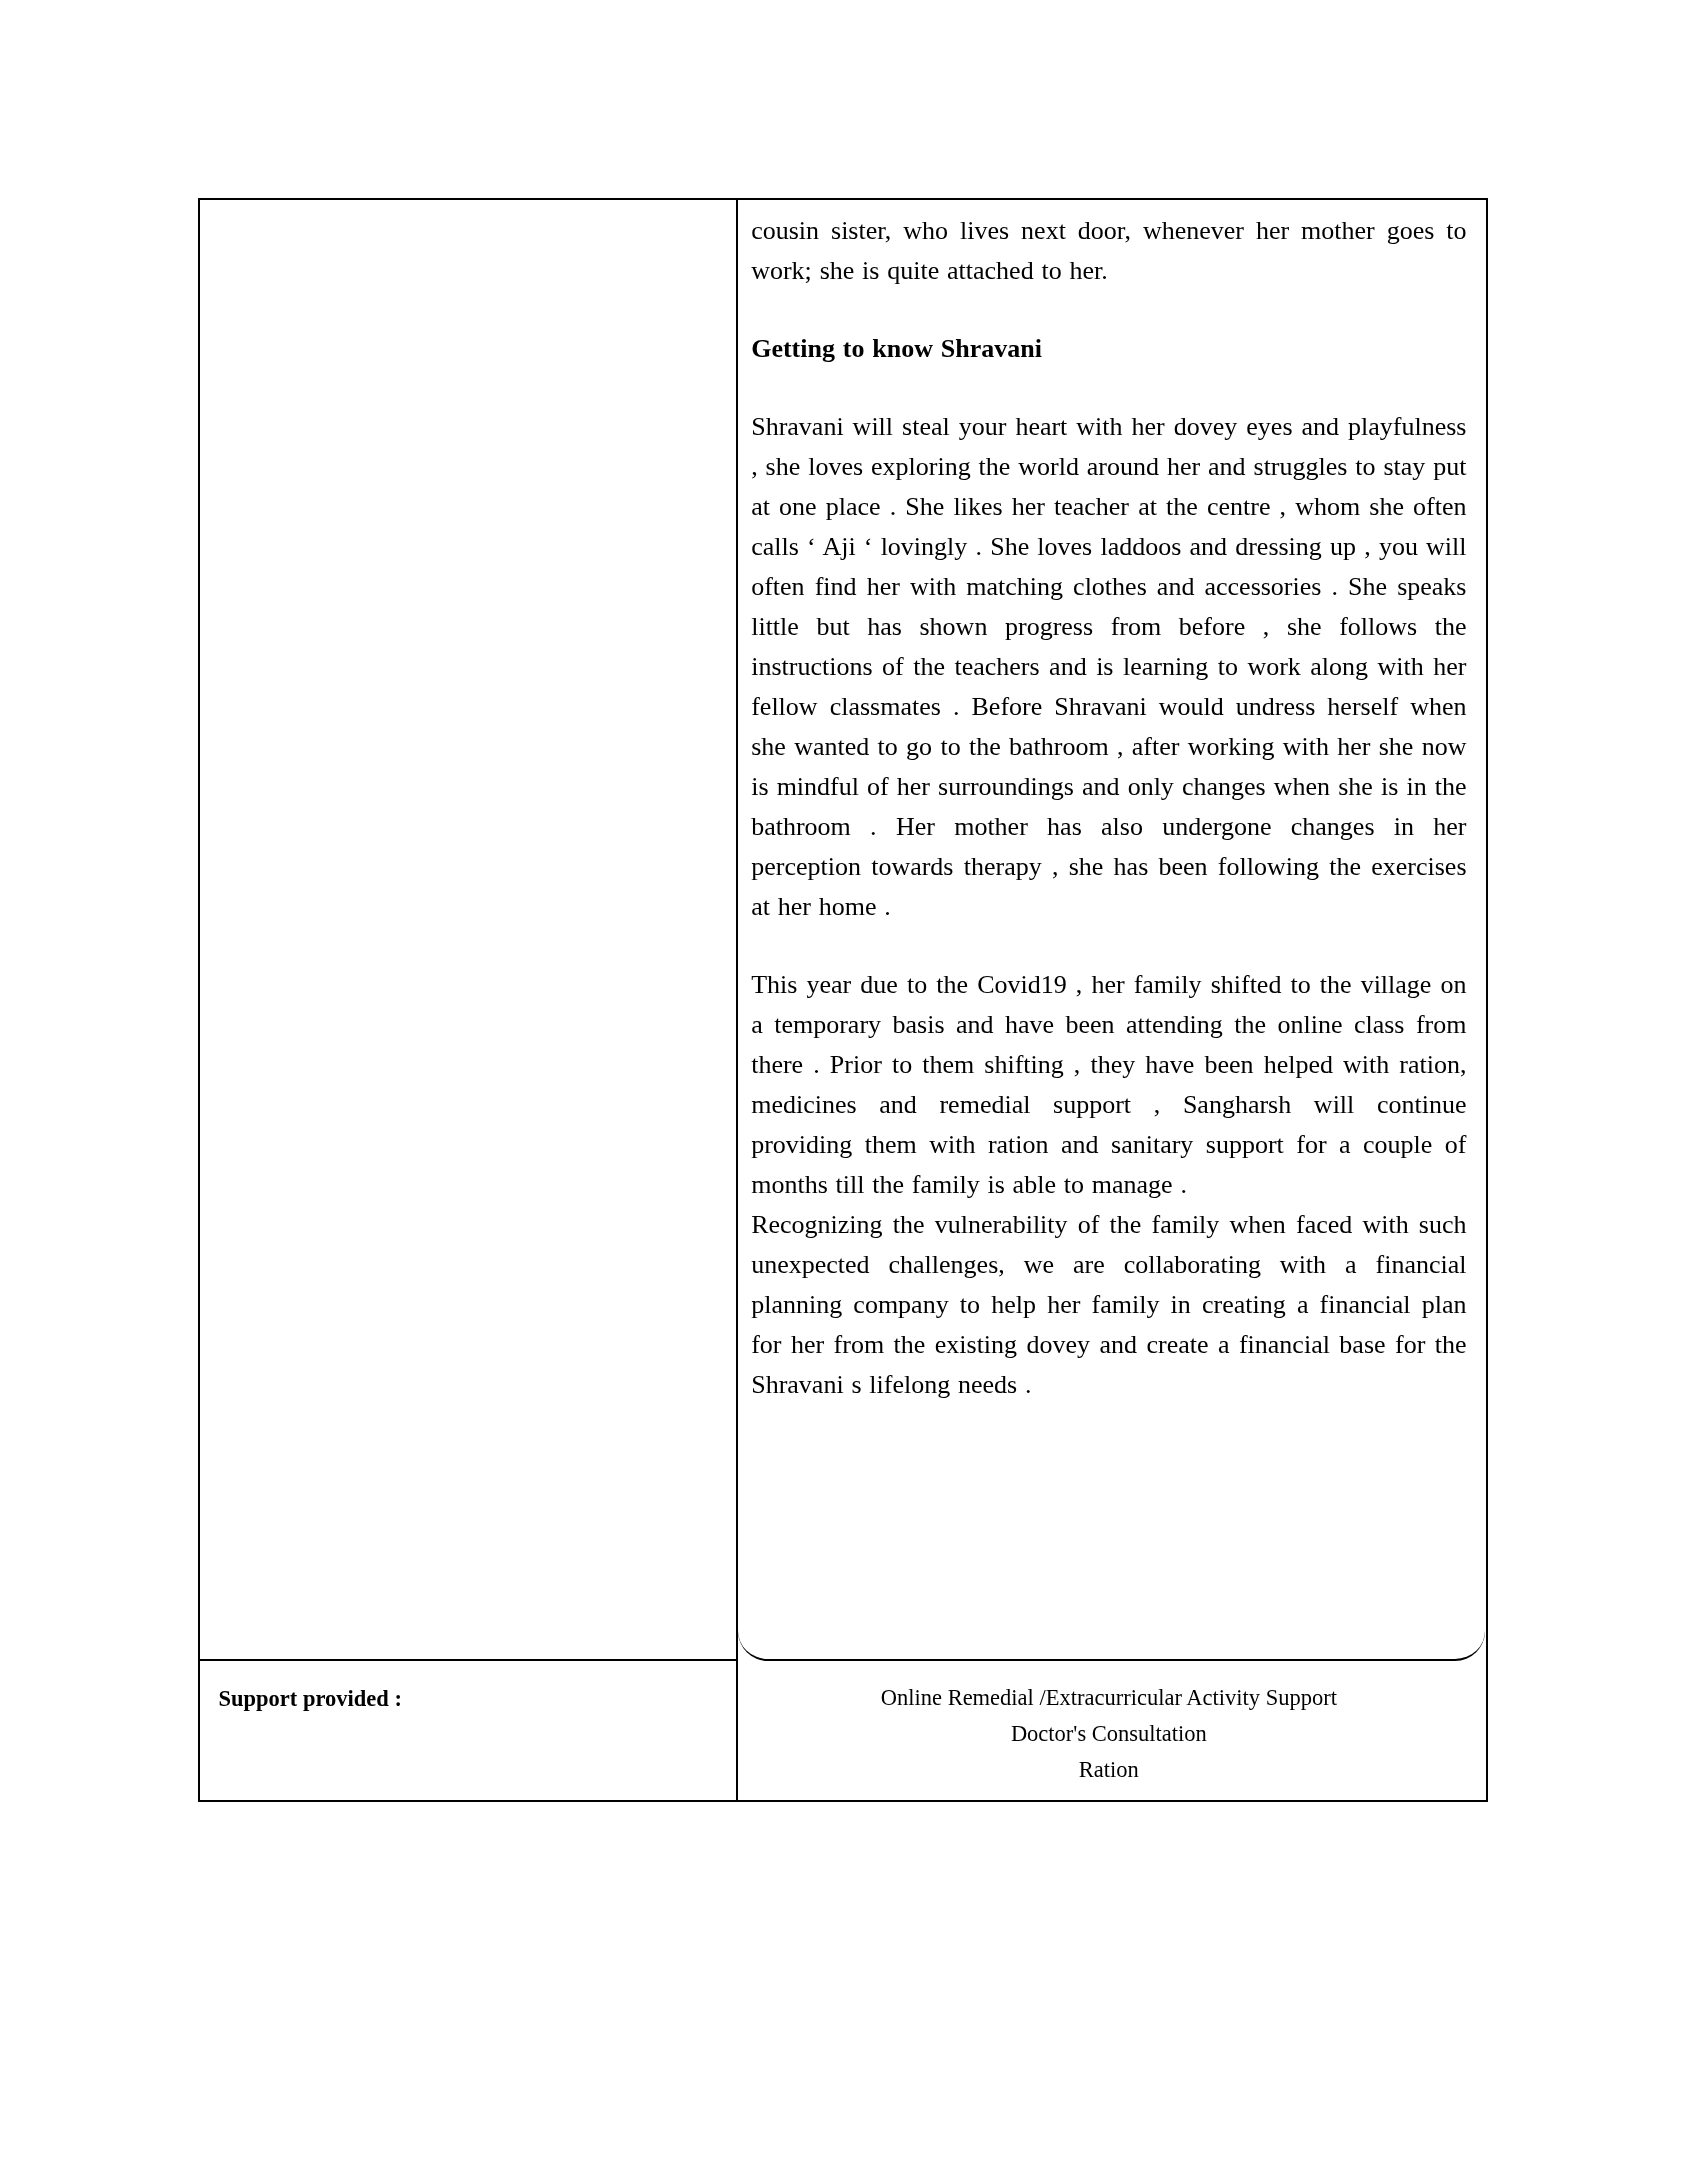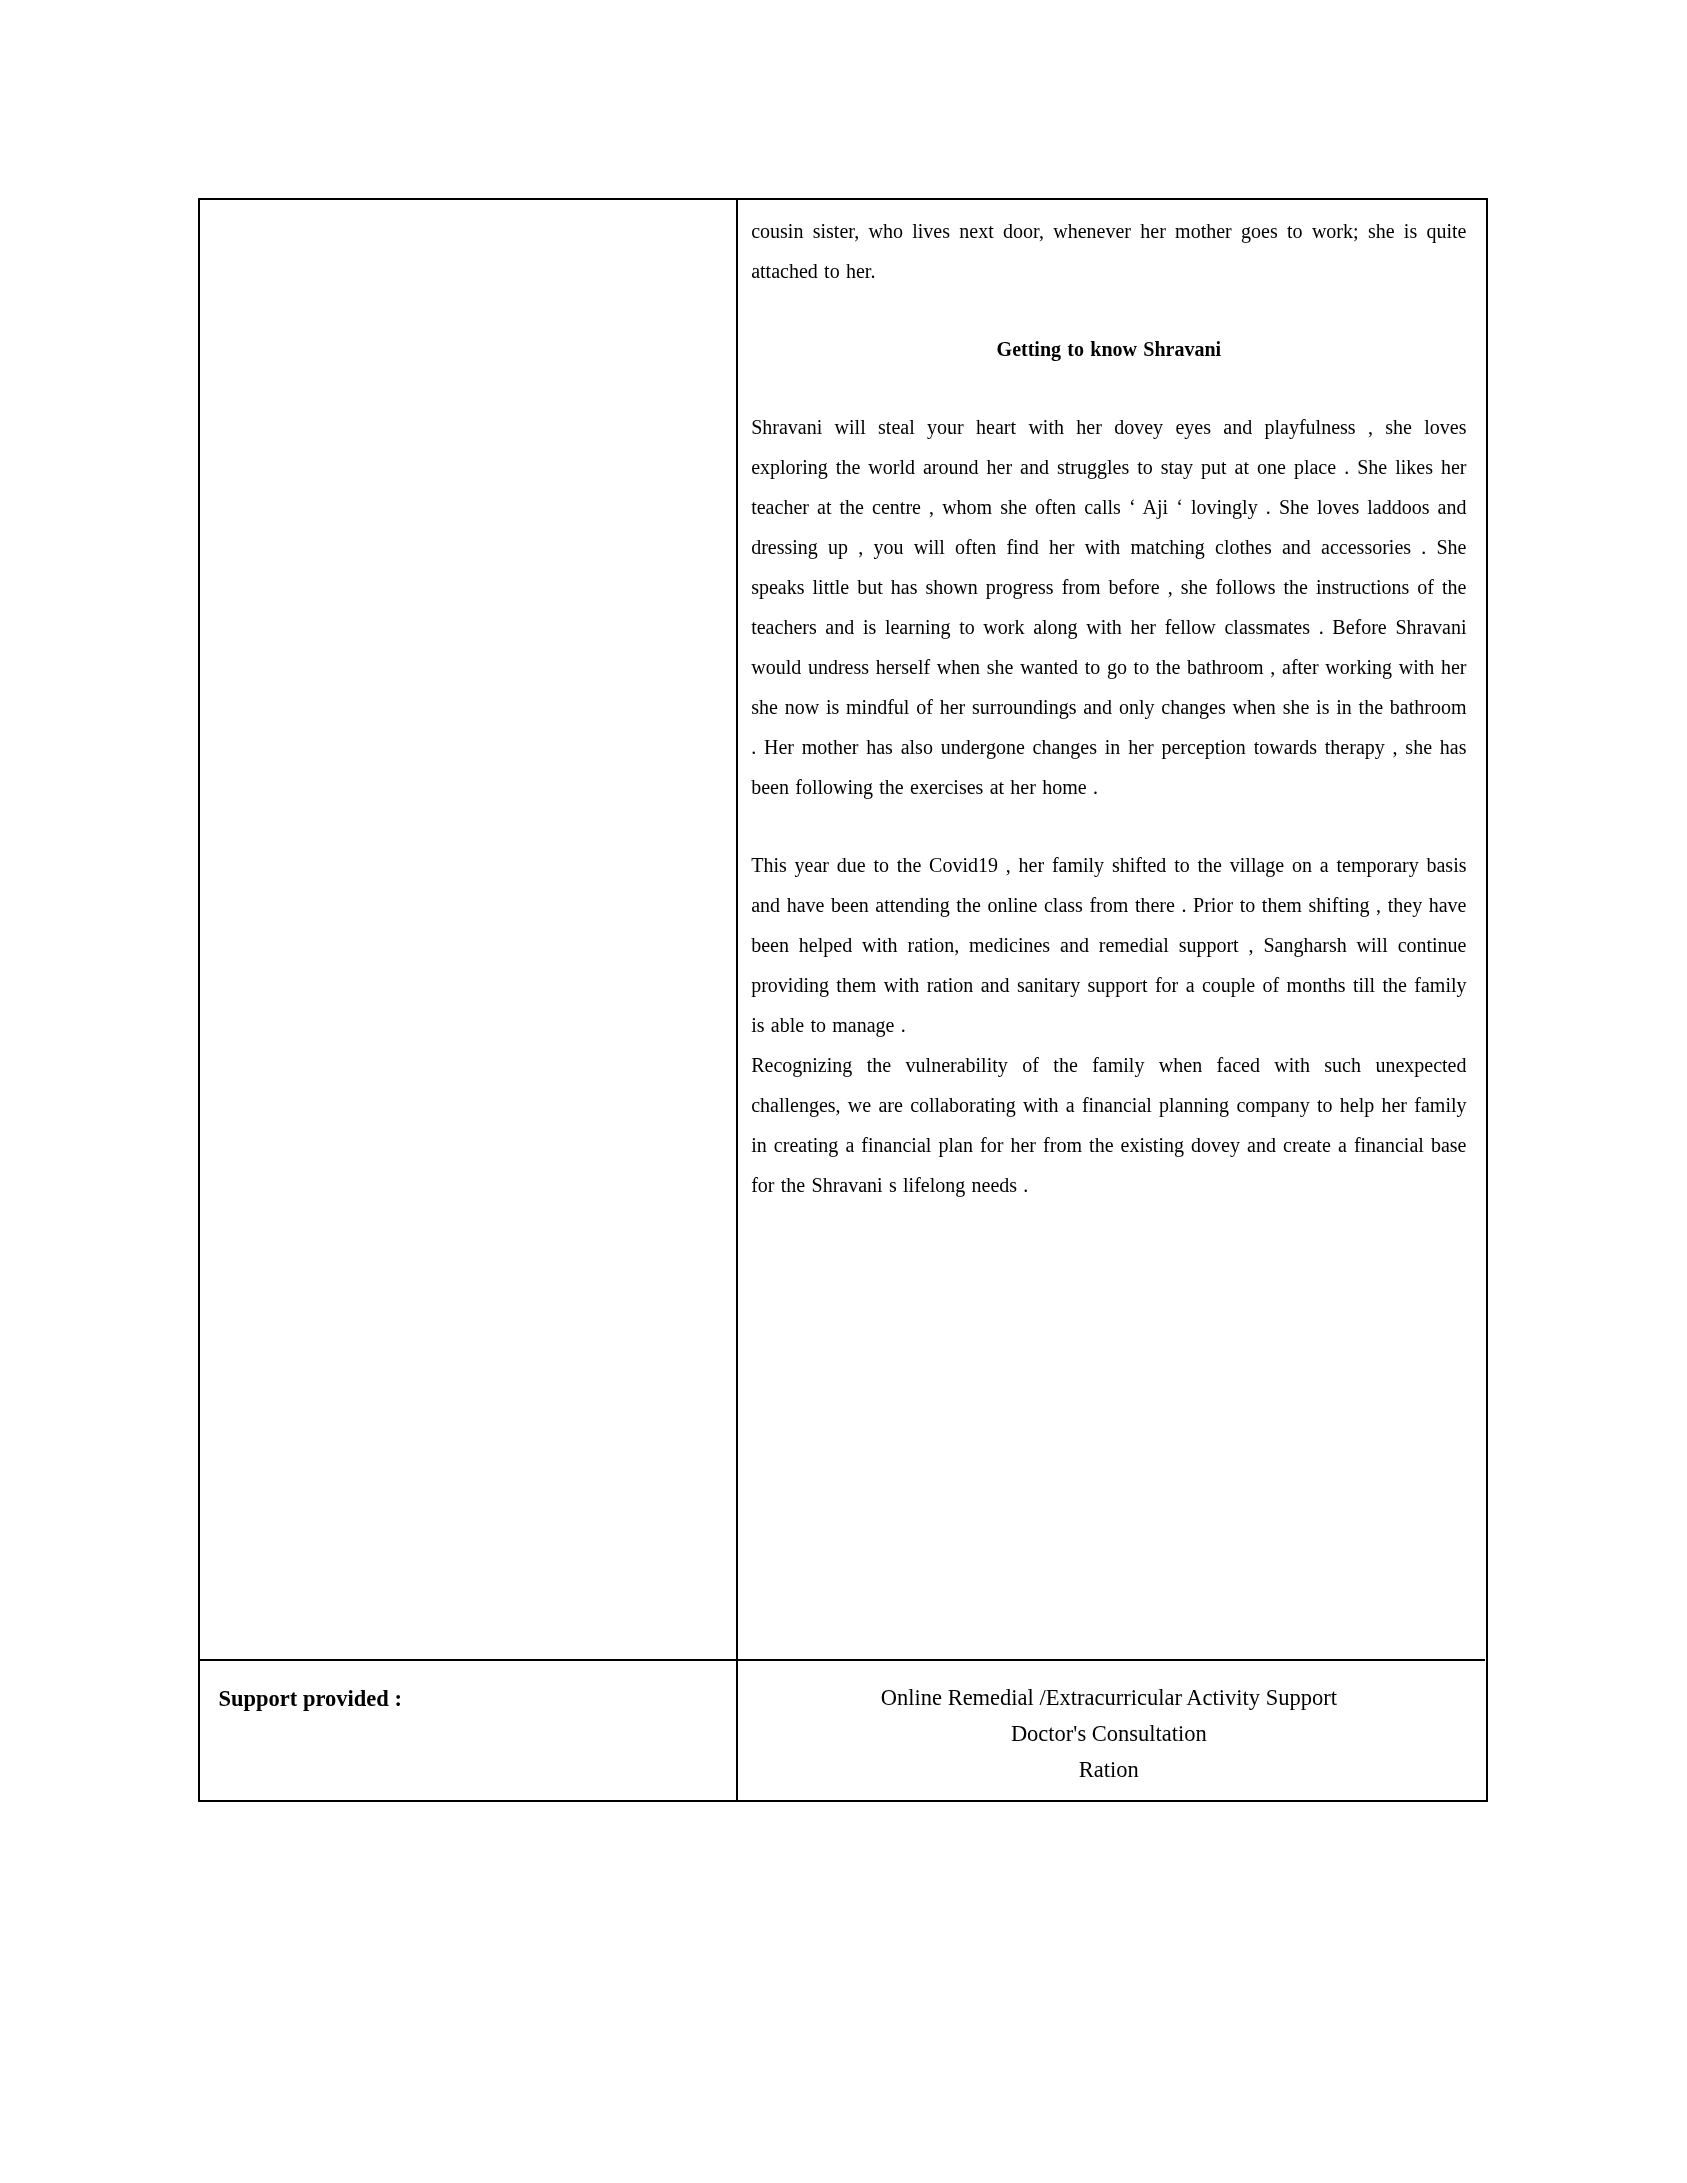--- a/index.html
+++ b/index.html
@@ -36,31 +36,32 @@
     overflow: hidden;
   }
   .col-left {
     border-right: 2.6px solid #000000;
   }
   .row-top {
     border-bottom: 2.6px solid #000000;
   }
   .narrative {
     padding: 10.6px 18.5px 0 13.2px;
-    font-size: 20px;
+    font-size: 26px;
     line-height: 40px;
     text-align: justify;
     word-spacing: 1.3px;
+    border-radius: 30px;
   }
   .narrative p {
     margin: 0 0 38px 0;
   }
   .narrative p.heading {
     font-weight: bold;
-    text-align: center;
+    text-align: left;
   }
   .narrative p.tight {
     margin-bottom: 0;
   }
   .support-label-cell {
     padding: 20px 13.2px 0 18.5px;
     font-size: 22.5px;
     line-height: 36px;
   }
   .support-label {

